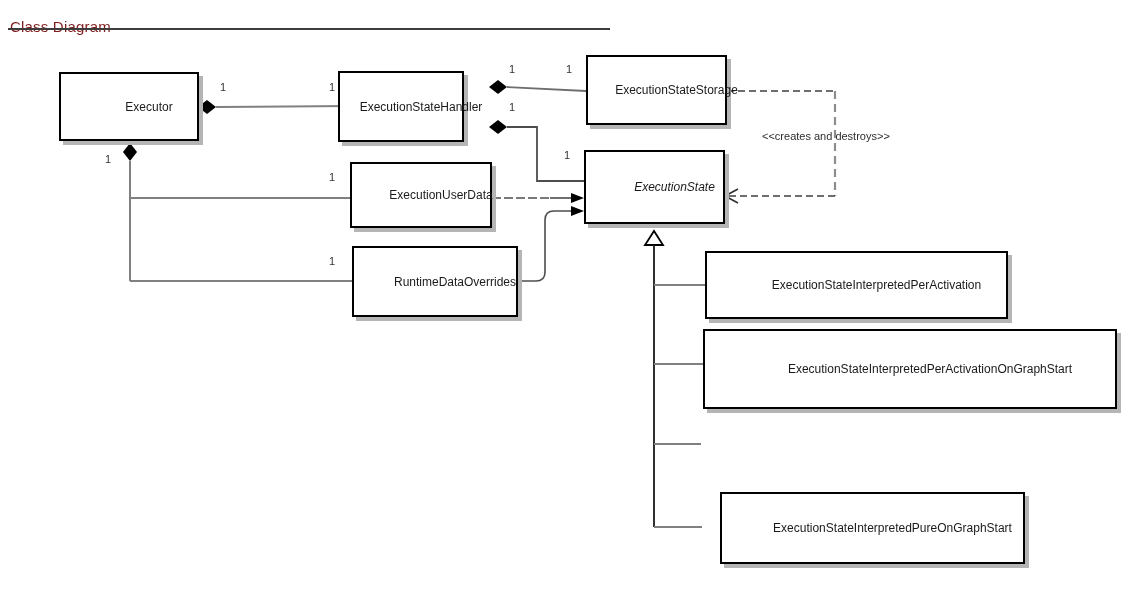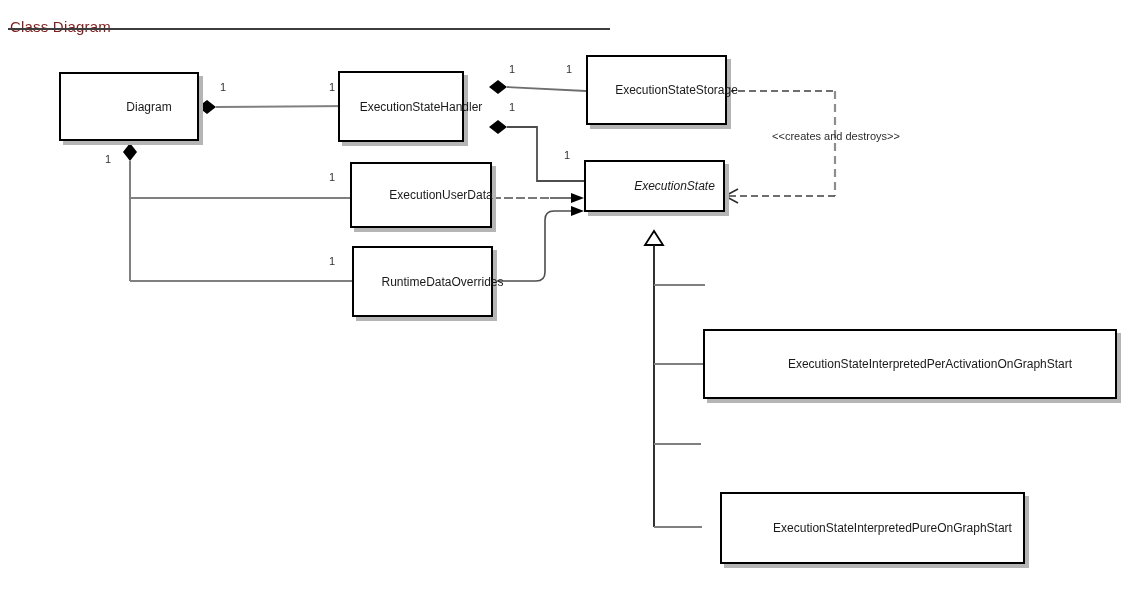--- a/index.html
+++ b/index.html
@@ -27,21 +27,21 @@
     z-index:2;
     padding-left:40px;
   }
   .uml-class.abstract .cls-label{font-style:italic;}
   .mult{
     position:absolute;font-size:11px;color:#333333;z-index:3;
     width:12px;text-align:center;
   }
   .stereotype{
     position:absolute;left:762px;top:130px;width:148px;
-    font-size:11px;color:#2e2e2e;text-align:center;z-index:3;
+    font-size:11px;color:#2e2e2e;text-align:left;z-index:3;
   }
   svg.edges{position:absolute;left:0;top:0;z-index:1;pointer-events:none;}
 </style>
 </head>
 <body>
 
 <div id="canvas">
 
   <div class="diagram-title">Class Diagram</div>
   <div class="title-underline"></div>
@@ -93,45 +93,48 @@
       <polygon points="654,231 645,245 663,245" fill="#ffffff" stroke="#000000" stroke-width="1.8"></polygon>
       <line x1="654" y1="245" x2="654" y2="527" stroke="#1a1a1a" stroke-width="1.8"></line>
       <line x1="654" y1="285" x2="705" y2="285" stroke="#808080" stroke-width="2"></line>
       <line x1="654" y1="364" x2="703" y2="364" stroke="#808080" stroke-width="2"></line>
       <line x1="654" y1="444" x2="701" y2="444" stroke="#808080" stroke-width="2"></line>
       <line x1="654" y1="527" x2="702" y2="527" stroke="#808080" stroke-width="2"></line>
     </g>
   </svg>
 
   <div class="uml-class" style="left:59px;top:72px;width:140px;height:69px">
-    <span class="cls-label">Diagram</span>
+    <span class="cls-label">Executor</span>
   </div>
 
   <div class="uml-class" style="left:338px;top:71px;width:126px;height:71px">
     <span class="cls-label">ExecutionStateHandler</span>
   </div>
 
   <div class="uml-class" style="left:586px;top:55px;width:141px;height:70px">
     <span class="cls-label">ExecutionStateStorage</span>
   </div>
 
   <div class="uml-class" style="left:350px;top:162px;width:142px;height:66px">
     <span class="cls-label">ExecutionUserData</span>
   </div>
 
-  <div class="uml-class" style="left:352px;top:246px;width:141px;height:71px">
+  <div class="uml-class" style="left:352px;top:246px;width:166px;height:71px">
     <span class="cls-label">RuntimeDataOverrides</span>
   </div>
 
-  <div class="uml-class abstract" style="left:584px;top:160px;width:141px;height:52px">
+  <div class="uml-class abstract" style="left:584px;top:150px;width:141px;height:74px">
     <span class="cls-label">ExecutionState</span>
   </div>
 
+  <div class="uml-class" style="left:705px;top:251px;width:303px;height:68px">
+    <span class="cls-label">ExecutionStateInterpretedPerActivation</span>
+  </div>
 
-  <div class="uml-class" style="left:703px;top:329px;width:414px;height:70px">
+  <div class="uml-class" style="left:703px;top:329px;width:414px;height:80px">
     <span class="cls-label">ExecutionStateInterpretedPerActivationOnGraphStart</span>
   </div>
 
 
   <div class="uml-class" style="left:720px;top:492px;width:305px;height:72px">
     <span class="cls-label">ExecutionStateInterpretedPureOnGraphStart</span>
   </div>
 
   <div class="mult" style="left:217px;top:81px">1</div>
   <div class="mult" style="left:326px;top:81px">1</div>

